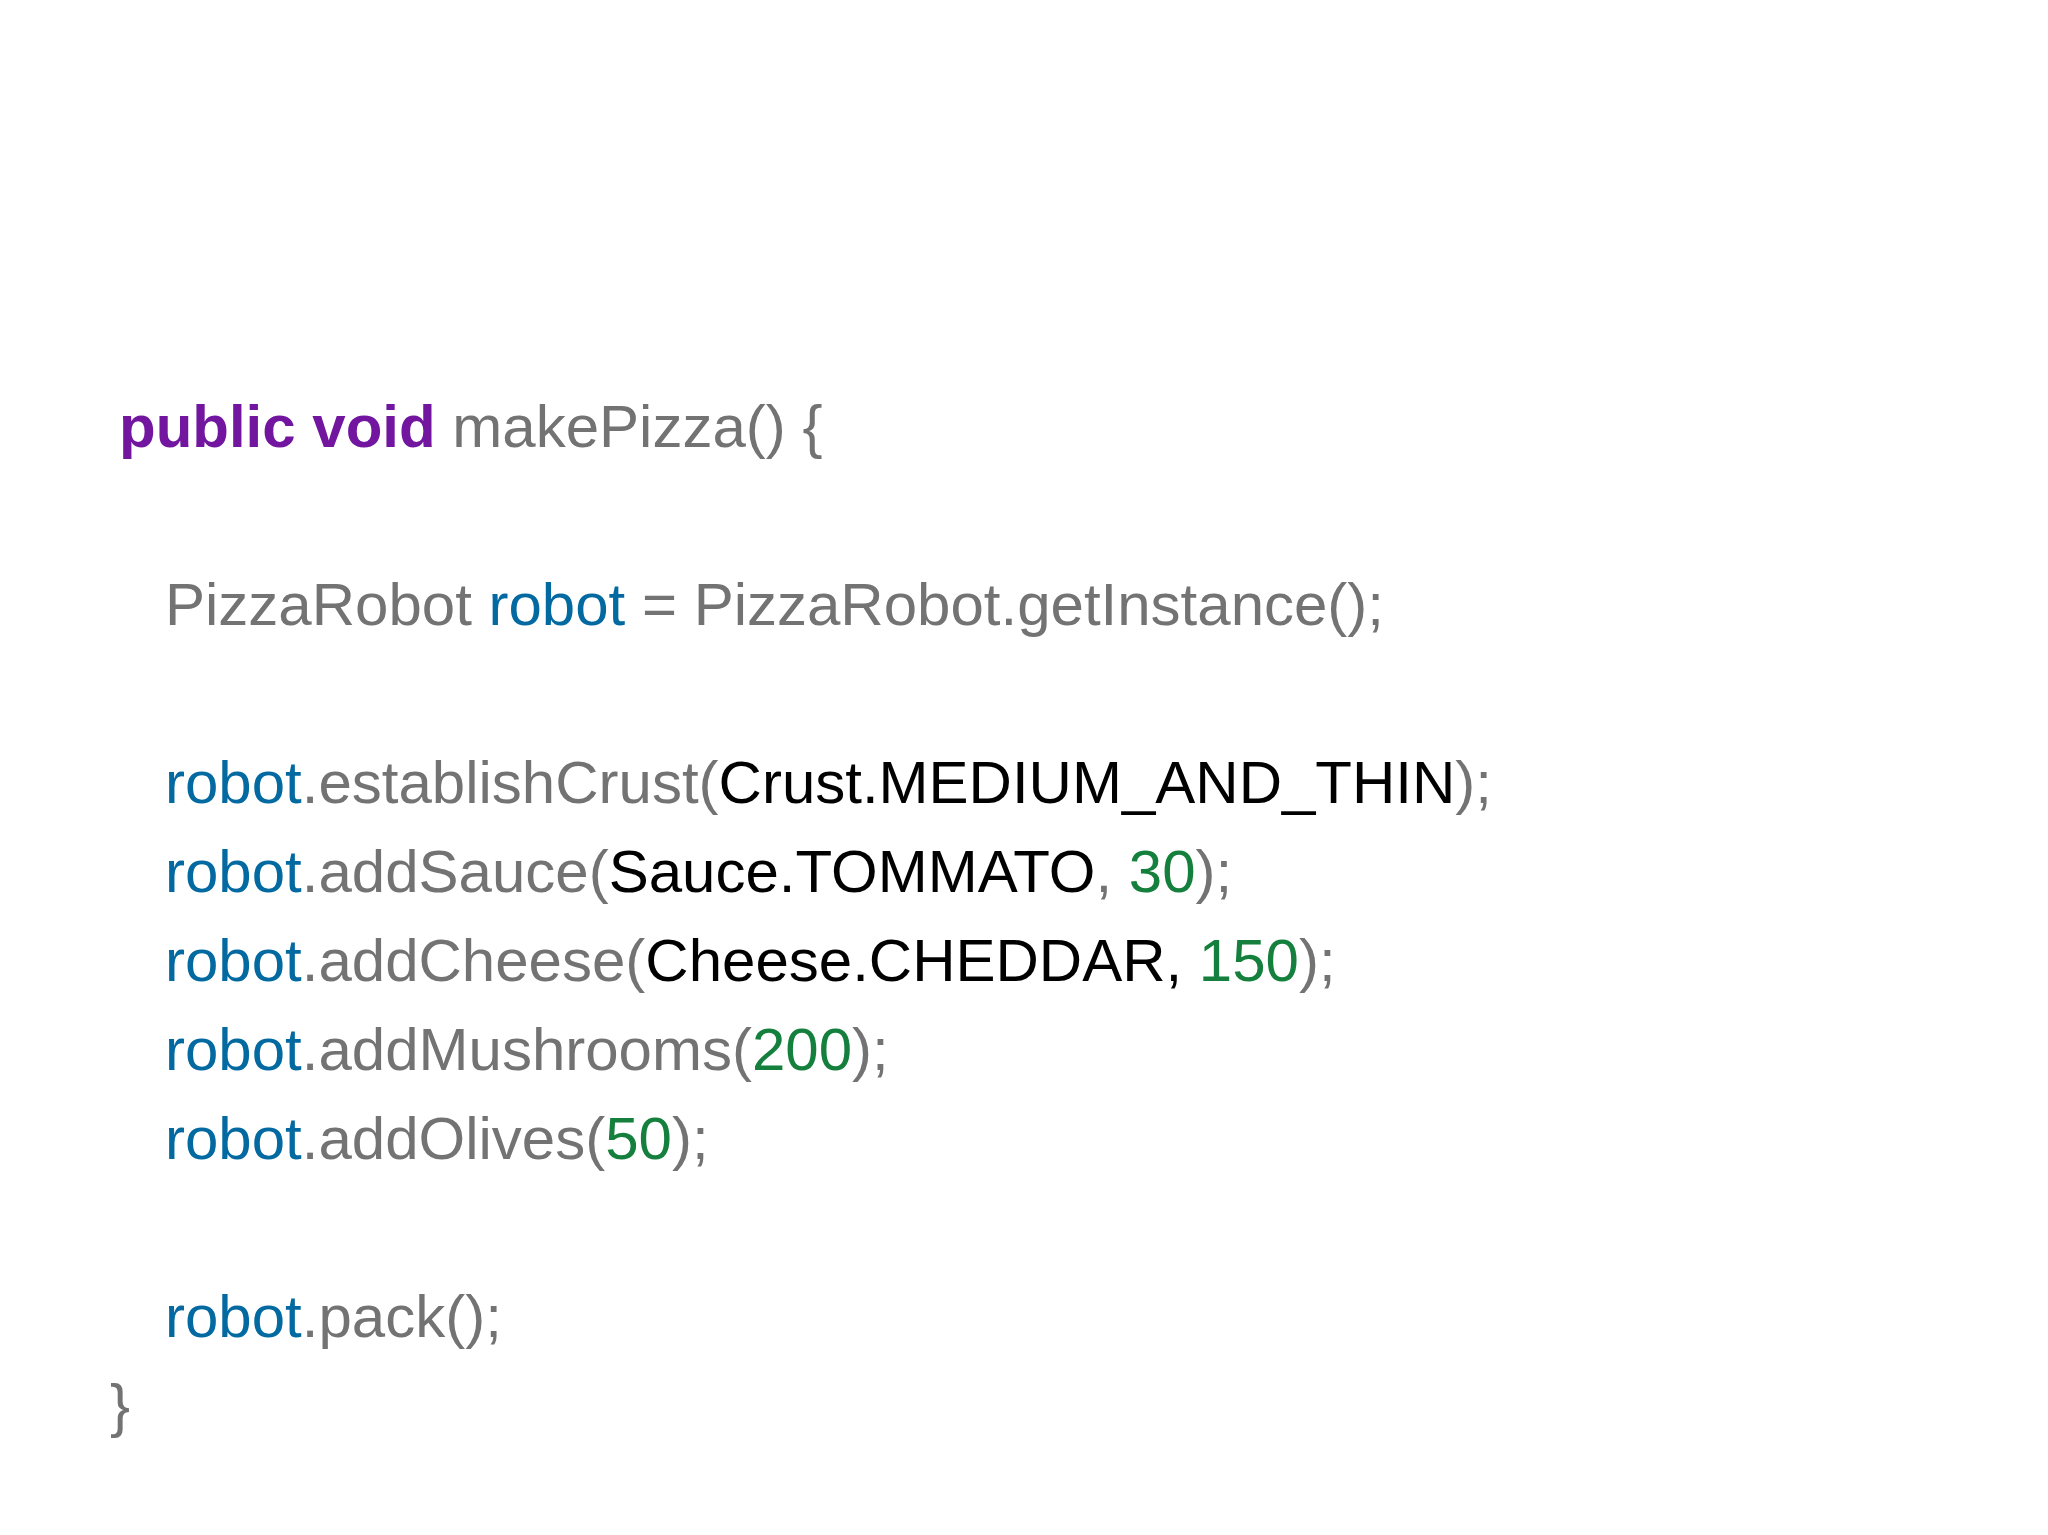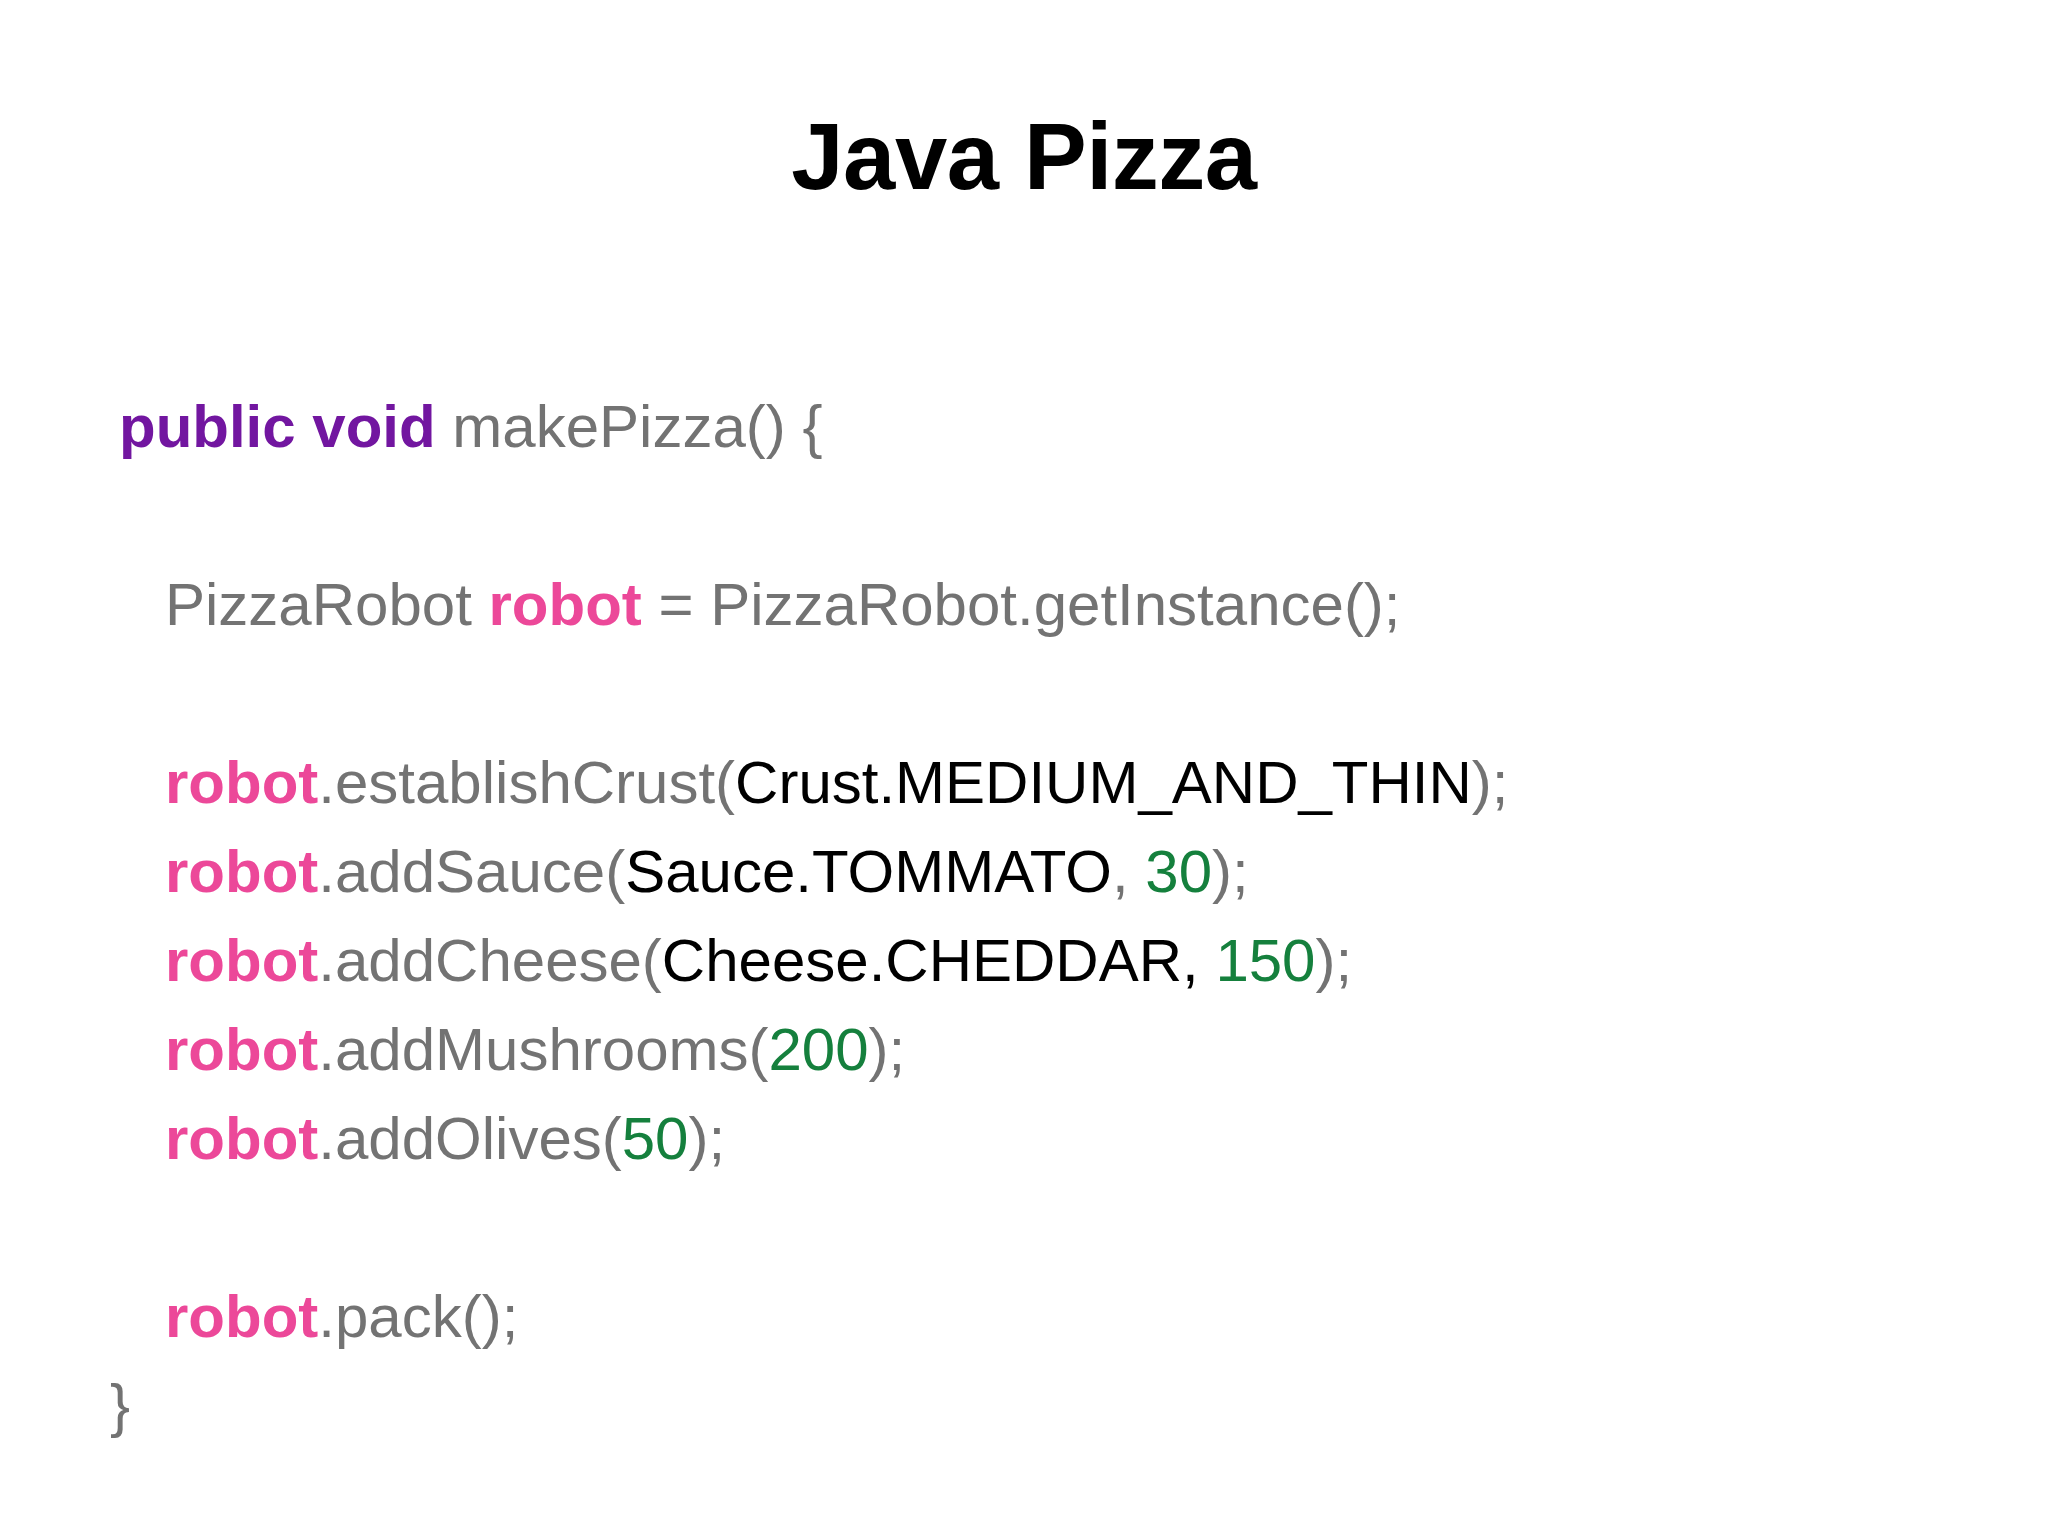--- a/index.html
+++ b/index.html
@@ -50,35 +50,34 @@
   }
   .code-line.blank {
     height: 89px;
   }
   .tok-kw {
     color: #7216A0;
     font-weight: bold;
     margin-left: 9px;
   }
   .tok-var {
-    color: #ec4899;
-    font-weight: bold;
+    color: #0369a1;
+    font-weight: normal;
   }
   .tok-enum {
     color: #000000;
   }
   .tok-num {
     color: #15803d;
   }
   .tok-plain {
     color: #737373;
   }
 </style>
 </head>
 <body>
 
 <div class="slide">
 
-  <div class="slide-title">Java Pizza</div>
 
   <div class="code-block"><div class="code-line" style="padding-left: 0px;"><span class="tok-kw">public void</span><span class="tok-plain"> makePizza() {</span></div><div class="code-line blank" style="padding-left: 0px;">&nbsp;</div><div class="code-line" style="padding-left: 55px;"><span class="tok-plain">PizzaRobot </span><span class="tok-var">robot</span><span class="tok-plain"> = PizzaRobot.getInstance();</span></div><div class="code-line blank" style="padding-left: 0px;">&nbsp;</div><div class="code-line" style="padding-left: 55px;"><span class="tok-var">robot</span><span class="tok-plain">.establishCrust(</span><span class="tok-enum">Crust.MEDIUM_AND_THIN</span><span class="tok-plain">);</span></div><div class="code-line" style="padding-left: 55px;"><span class="tok-var">robot</span><span class="tok-plain">.addSauce(</span><span class="tok-enum">Sauce.TOMMATO</span><span class="tok-plain">, </span><span class="tok-num">30</span><span class="tok-plain">);</span></div><div class="code-line" style="padding-left: 55px;"><span class="tok-var">robot</span><span class="tok-plain">.addCheese(</span><span class="tok-enum">Cheese.CHEDDAR,</span><span class="tok-plain"> </span><span class="tok-num">150</span><span class="tok-plain">);</span></div><div class="code-line" style="padding-left: 55px;"><span class="tok-var">robot</span><span class="tok-plain">.addMushrooms(</span><span class="tok-num">200</span><span class="tok-plain">);</span></div><div class="code-line" style="padding-left: 55px;"><span class="tok-var">robot</span><span class="tok-plain">.addOlives(</span><span class="tok-num">50</span><span class="tok-plain">);</span></div><div class="code-line blank" style="padding-left: 0px;">&nbsp;</div><div class="code-line" style="padding-left: 55px;"><span class="tok-var">robot</span><span class="tok-plain">.pack();</span></div><div class="code-line" style="padding-left: 0px;"><span class="tok-plain">}</span></div></div>
 
 </div>
 
 </body></html>

